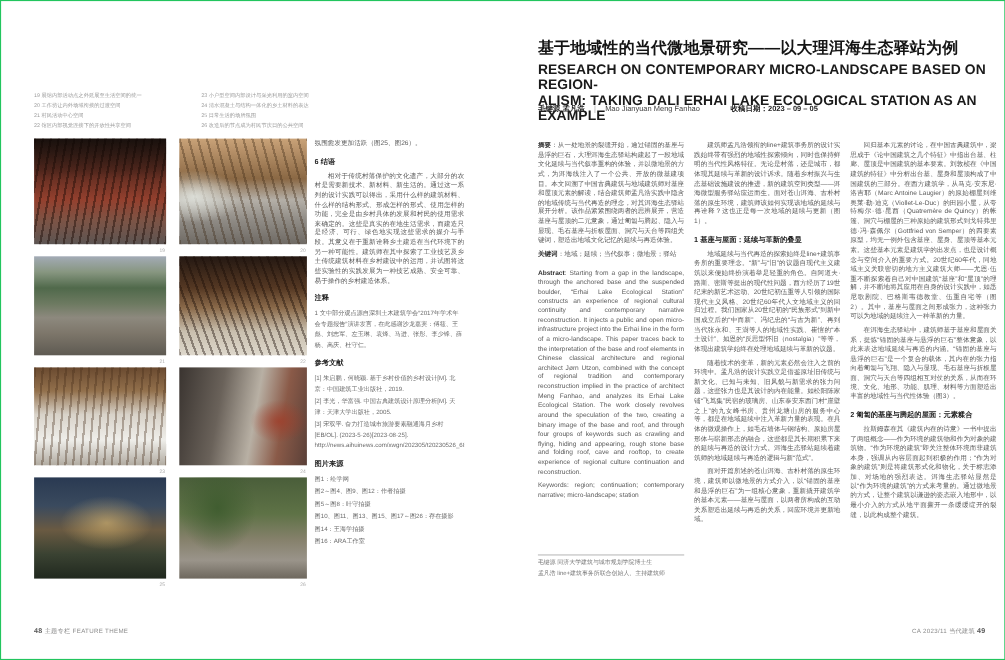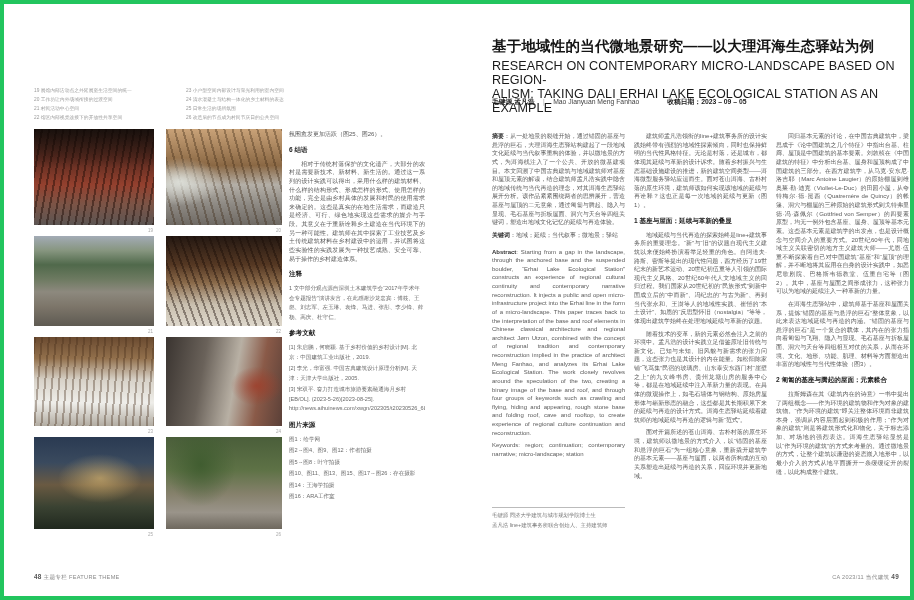--- a/index.html
+++ b/index.html
@@ -1,18 +1,18 @@
 <!DOCTYPE html>
 <html><head>
 <meta charset="utf-8">
 <style>
   html,body{margin:0;padding:0;background:#f4f4f4;}
   .sheet{
     position:relative;width:914px;height:600px;background:#ffffff;
-    border:4px solid #22c55e;box-sizing:border-box;overflow:hidden;
+    border:1px solid #22c55e;box-sizing:border-box;overflow:hidden;
     font-family:"Liberation Sans","DejaVu Sans",sans-serif;color:#4a4a4a;
   }
   
   .jtext{font-size:6px;line-height:1.44;text-align:justify;color:#5a5a5a;margin:0 0 4px 0;}
   .jtext b{color:#333;}
   .indent{text-indent:2em;}
   .h-sec{font-size:6.6px;font-weight:bold;color:#222;margin:7px 0 5px 0;}
   
   .cap-col{position:absolute;top:82px;width:160px;}
   .cap{font-size:4.8px;line-height:1.9;color:#9a9a9a;white-space:nowrap;overflow:hidden;}
@@ -31,21 +31,21 @@
   
   .left-text{position:absolute;left:285px;top:126px;width:136px;height:438px;overflow:hidden;}
   .small-list{font-size:5.6px;line-height:1.7;color:#6a6a6a;text-align:left;margin:0 0 2px 0;}
   
   .footer{position:absolute;top:569px;font-size:5.6px;color:#8a8a8a;letter-spacing:.3px;}
   .footer b{color:#555;font-size:6.4px;}
   .footer-l{left:30px;}
   .footer-r{left:760px;width:135px;text-align:right;}
   
   .title-zh{position:absolute;left:488px;top:33px;width:410px;font-size:14.5px;font-weight:bold;color:#141414;letter-spacing:.2px;}
-  .title-en{position:absolute;left:488px;top:55px;width:412px;font-size:12.6px;font-weight:normal;color:#1a1a1a;line-height:1.12;letter-spacing:.1px;}
+  .title-en{position:absolute;left:488px;top:55px;width:412px;font-size:12.6px;font-weight:bold;color:#1a1a1a;line-height:1.12;letter-spacing:.1px;}
   .byline{position:absolute;left:488px;top:93px;width:410px;font-size:6.8px;color:#333;}
   .byline .zh{font-weight:bold;color:#222;}
   .byline .sep{margin:0 4px;color:#888;}
   .byline .en{color:#444;margin-right:26px;}
   .byline .recv{font-weight:bold;color:#222;}
   
   .col{position:absolute;top:128px;width:133px;height:442px;overflow:hidden;}
   .c1{left:488px;}
   .c2{left:630px;}
   .c3{left:772px;}

